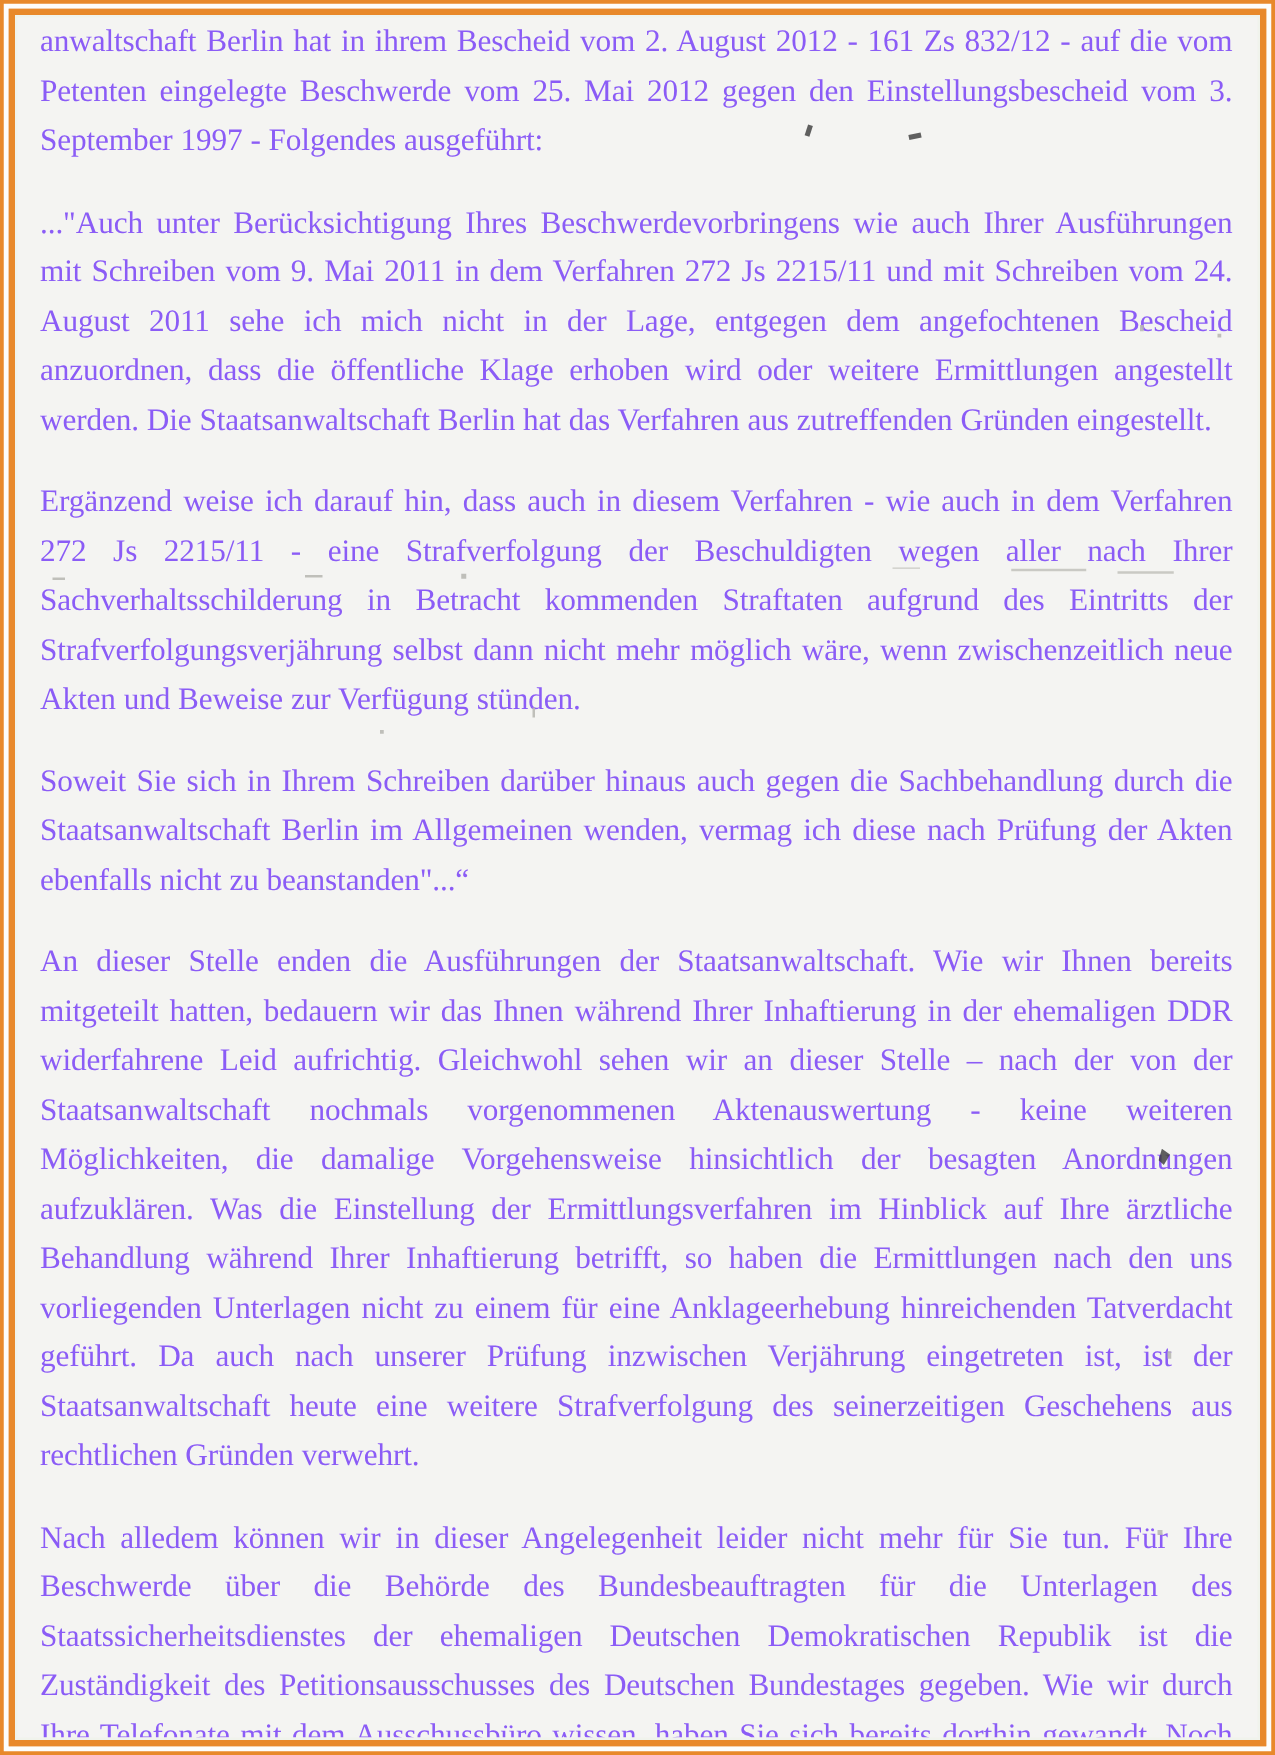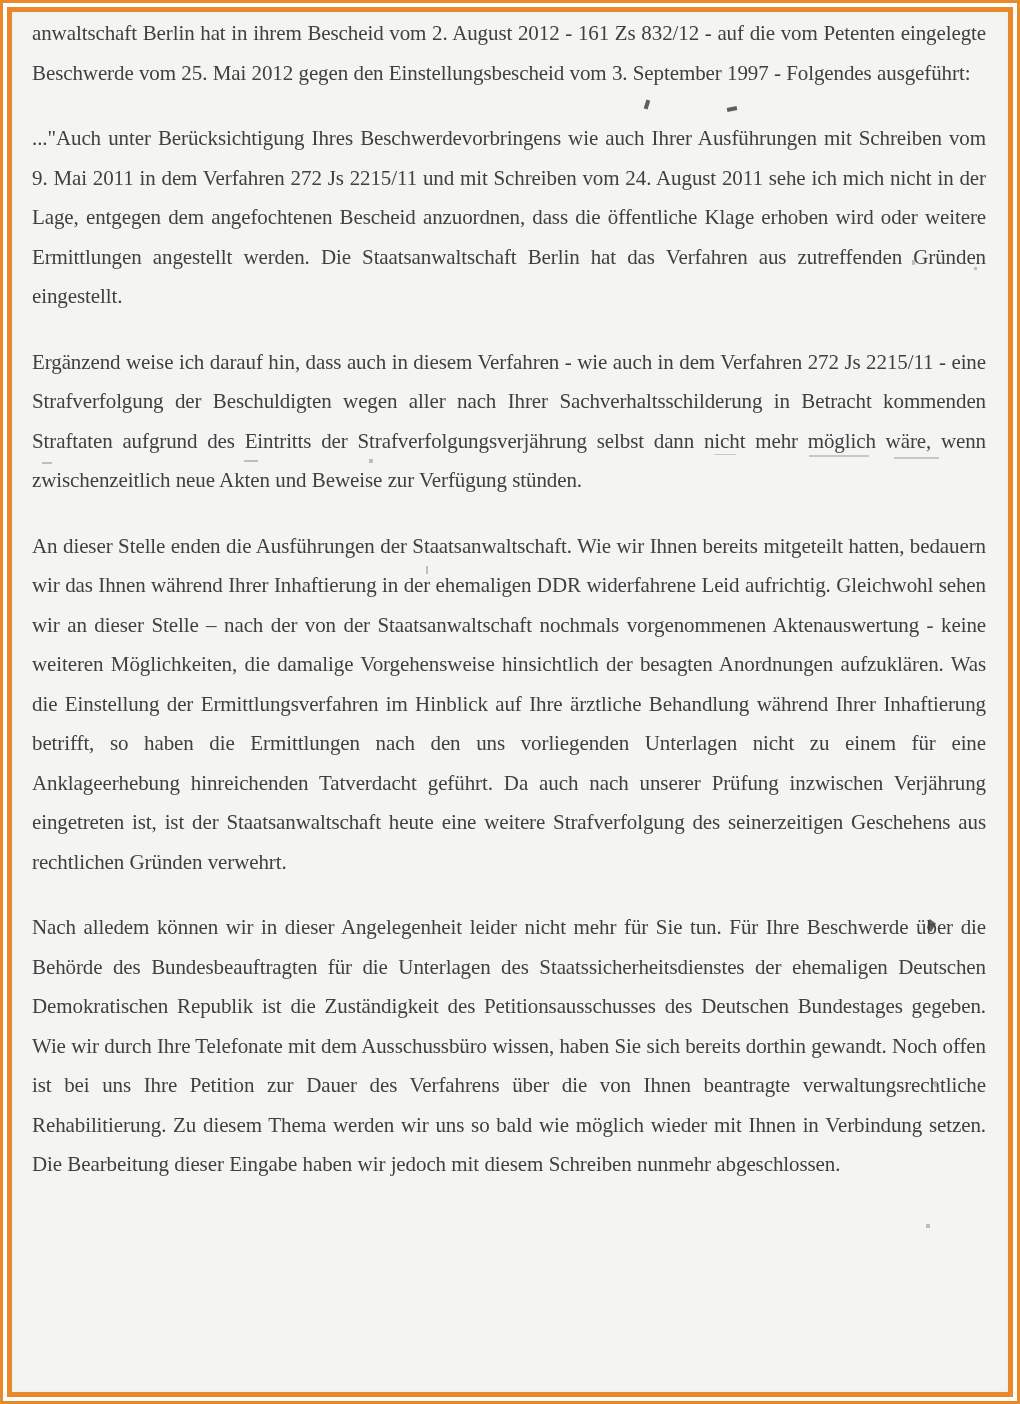--- a/index.html
+++ b/index.html
@@ -66,25 +66,25 @@
 
   .doc-body {
     position: absolute;
     top: 0;
     left: 18px;
     right: 20px;
   }
 
   p.para {
     margin: 0 0 26px 0;
-    font-size: 21px;
+    font-size: 25px;
     line-height: 39.5px;
     text-align: justify;
     text-justify: inter-word;
-    color: #404040;
+    color: #8b5cf6;
     letter-spacing: -0.1px;
     word-spacing: 0.2px;
   }
   p.para:last-of-type { margin-bottom: 0; }
 
   
   .speck {
     position: absolute;
     background: #3a3a3a;
     z-index: 4;
@@ -109,20 +109,21 @@
   <div class="sheet">
 
     <div class="doc-body">
 
       <p class="para">anwaltschaft Berlin hat in ihrem Bescheid vom 2. August 2012 - 161 Zs 832/12 - auf die vom Petenten eingelegte Beschwerde vom 25. Mai 2012 gegen den Einstellungsbescheid vom 3. September 1997 - Folgendes ausgeführt:</p>
 
       <p class="para">..."Auch unter Berücksichtigung Ihres Beschwerdevorbringens wie auch Ihrer Ausführungen mit Schreiben vom 9. Mai 2011 in dem Verfahren 272 Js 2215/11 und mit Schreiben vom 24. August 2011 sehe ich mich nicht in der Lage, entgegen dem angefochtenen Bescheid anzuordnen, dass die öffentliche Klage erhoben wird oder weitere Ermittlungen angestellt werden. Die Staatsanwaltschaft Berlin hat das Verfahren aus zutreffenden Gründen eingestellt.</p>
 
       <p class="para">Ergänzend weise ich darauf hin, dass auch in diesem Verfahren - wie auch in dem Verfahren 272 Js 2215/11 - eine Strafverfolgung der Beschuldigten wegen aller nach Ihrer Sachverhaltsschilderung in Betracht kommenden Straftaten aufgrund des Eintritts der Strafverfolgungsverjährung selbst dann nicht mehr möglich wäre, wenn zwischenzeitlich neue Akten und Beweise zur Verfügung stünden.</p>
 
+      <p class="para">Soweit Sie sich in Ihrem Schreiben darüber hinaus auch gegen die Sachbehandlung durch die Staatsanwaltschaft Berlin im Allgemeinen wenden, vermag ich diese nach Prüfung der Akten ebenfalls nicht zu beanstanden"...“</p>
 
       <p class="para">An dieser Stelle enden die Ausführungen der Staatsanwaltschaft. Wie wir Ihnen bereits mitgeteilt hatten, bedauern wir das Ihnen während Ihrer Inhaftierung in der ehemaligen DDR widerfahrene Leid aufrichtig. Gleichwohl sehen wir an dieser Stelle – nach der von der Staatsanwaltschaft nochmals vorgenommenen Aktenauswertung - keine weiteren Möglichkeiten, die damalige Vorgehensweise hinsichtlich der besagten Anordnungen aufzuklären. Was die Einstellung der Ermittlungsverfahren im Hinblick auf Ihre ärztliche Behandlung während Ihrer Inhaftierung betrifft, so haben die Ermittlungen nach den uns vorliegenden Unterlagen nicht zu einem für eine Anklageerhebung hinreichenden Tatverdacht geführt. Da auch nach unserer Prüfung inzwischen Verjährung eingetreten ist, ist der Staatsanwaltschaft heute eine weitere Strafverfolgung des seinerzeitigen Geschehens aus rechtlichen Gründen verwehrt.</p>
 
       <p class="para">Nach alledem können wir in dieser Angelegenheit leider nicht mehr für Sie tun. Für Ihre Beschwerde über die Behörde des Bundesbeauftragten für die Unterlagen des Staatssicherheitsdienstes der ehemaligen Deutschen Demokratischen Republik ist die Zuständigkeit des Petitionsausschusses des Deutschen Bundestages gegeben. Wie wir durch Ihre Telefonate mit dem Ausschussbüro wissen, haben Sie sich bereits dorthin gewandt. Noch offen ist bei uns Ihre Petition zur Dauer des Verfahrens über die von Ihnen beantragte verwaltungsrechtliche Rehabilitierung. Zu diesem Thema werden wir uns so bald wie möglich wieder mit Ihnen in Verbindung setzen. Die Bearbeitung dieser Eingabe haben wir jedoch mit diesem Schreiben nunmehr abgeschlossen.</p>
 
     </div>
 
     <span class="speck" style="left:631px; top:86px; width:4px; height:9px; transform:rotate(18deg);"></span>
     <span class="speck" style="left:713px; top:93px; width:10px; height:4px; transform:rotate(-12deg);"></span>
     <span class="speck faint" style="left:960px; top:253px; width:3px; height:3px;"></span>

